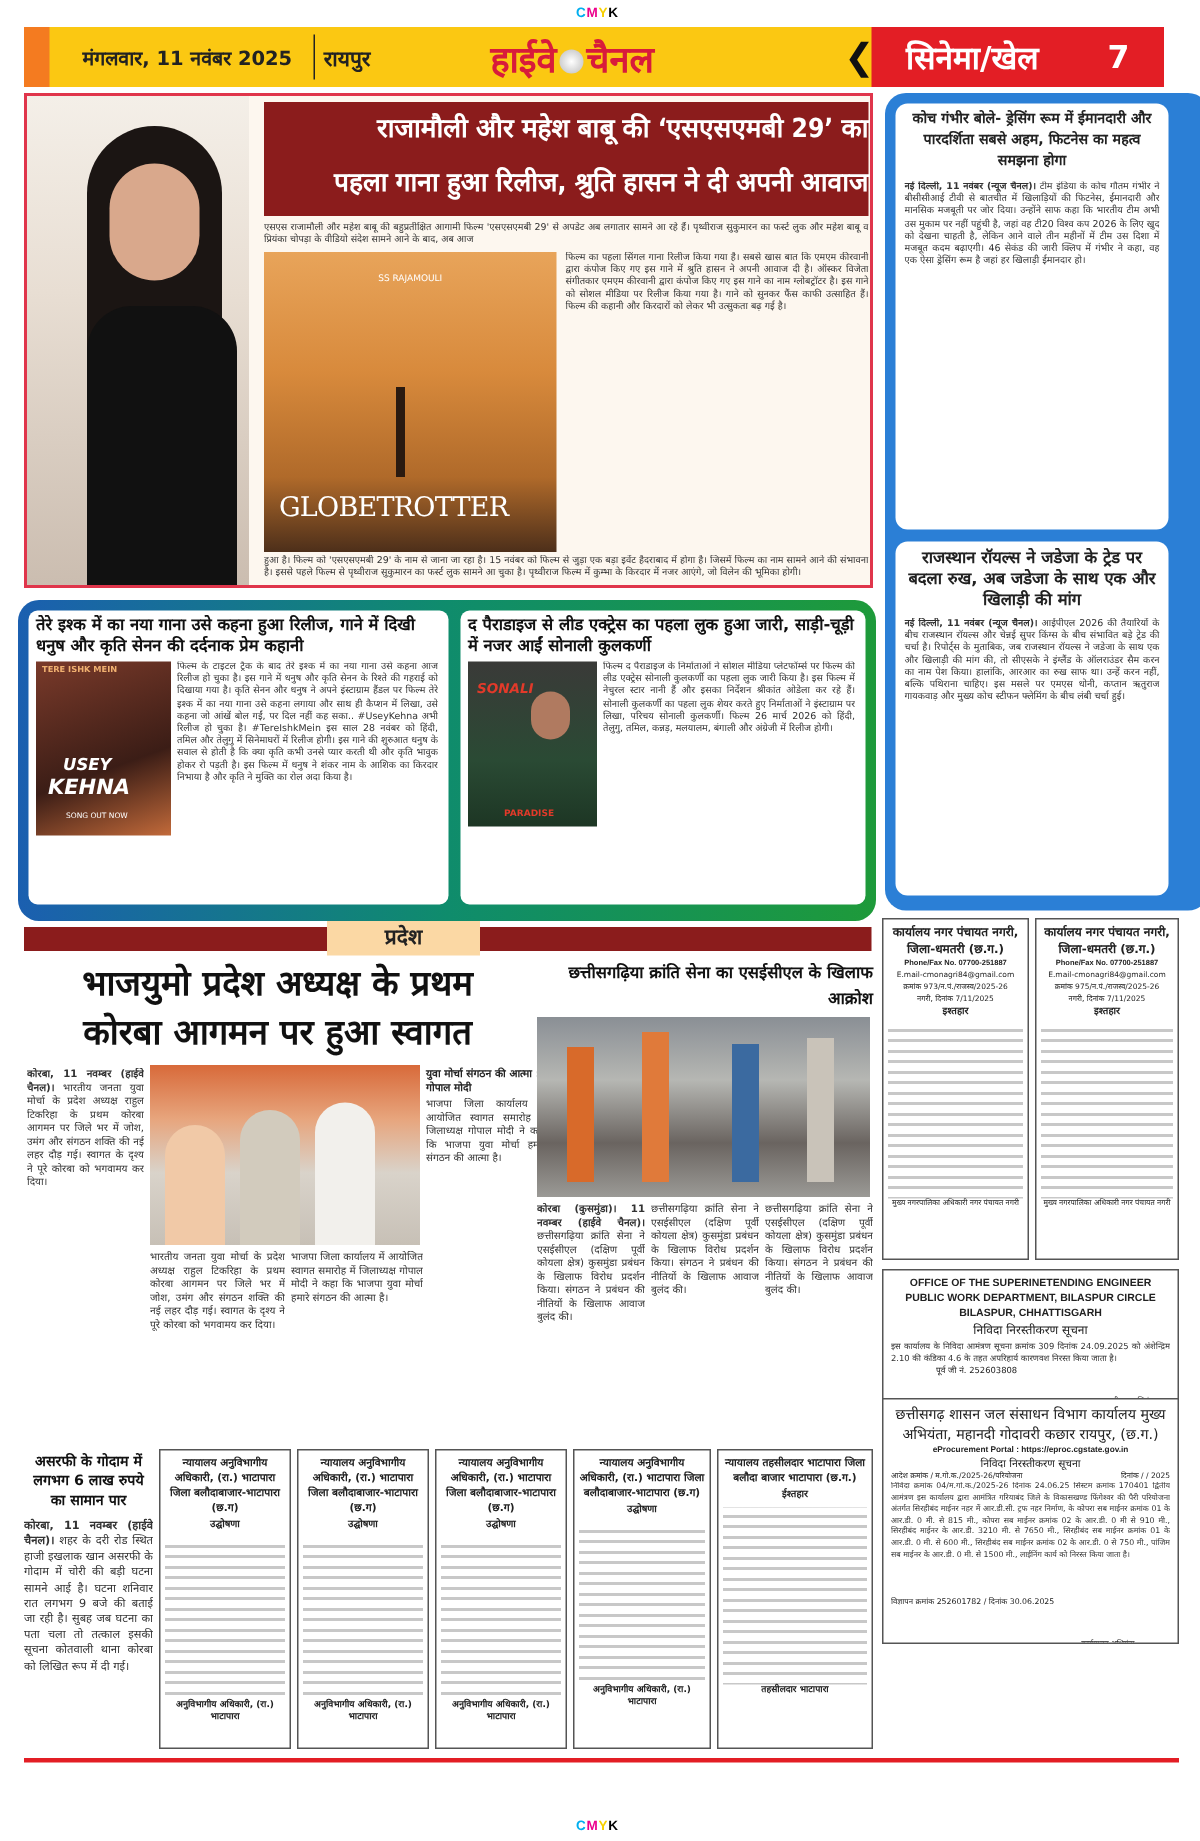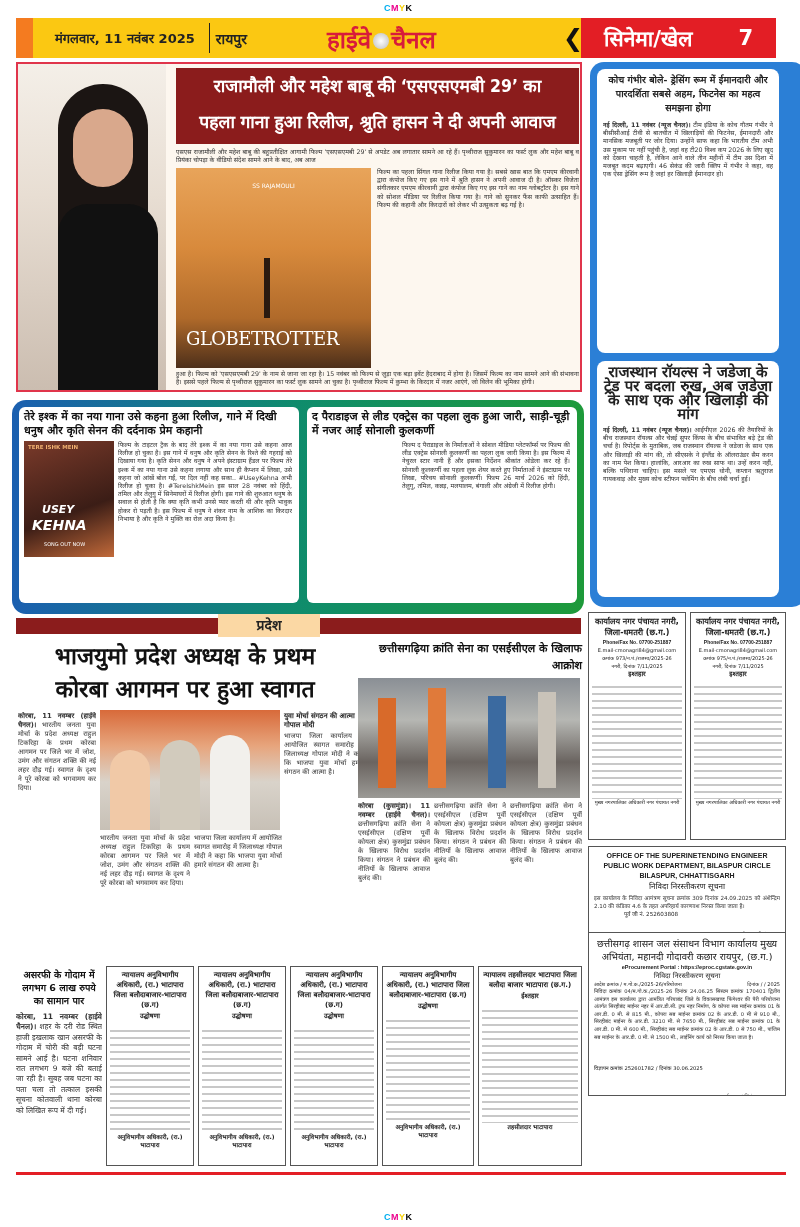--- a/index.html
+++ b/index.html
@@ -11,21 +11,21 @@
 .mast .orange{width:17px;height:100%;background:#f47b20}
 .mast .date{font-size:13px;font-weight:bold;margin-left:22px;color:#222}
 .mast .sep{width:1px;height:30px;background:#222;margin:0 6px 0 14px}
 .mast .city{font-size:14px;font-weight:bold}
 .mast .brand{font-size:24px;font-weight:bold;color:#d81b3b;margin-left:80px;font-family:"DejaVu Serif",serif}
 .mast .logo{display:inline-block;width:16px;height:16px;border-radius:50%;background:radial-gradient(#fff,#bbb);vertical-align:middle;margin:0 2px}
 .mast .sect{position:absolute;right:0;top:0;height:40px;width:195px;background:#e31e25;color:#fff;display:flex;align-items:center;justify-content:space-around;font-size:21px;font-weight:bold}
 .mast .chev{position:absolute;right:193px;top:6px;font-size:24px;font-weight:bold;color:#111}
 .txt{font-size:6.3px;line-height:8.2px;color:#333;text-align:justify;overflow:hidden}
 .filler{background:repeating-linear-gradient(#fff 0,#fff 5px,#c8c8c8 5px,#c8c8c8 7px)}
-.hl-red{background:#8b1c1c;color:#fff;font-weight:bold;text-align:center}
+.hl-red{background:#8b1c1c;color:#fff;font-weight:bold;text-align:right}
 .box{border:1px solid #555;background:#fff;overflow:hidden}
 .notice-h{text-align:center;font-size:9px;font-weight:bold;line-height:12px;color:#222}
 .img{overflow:hidden}
 </style>
 </head>
 <body>
 
 <div class="abs cmyk" style="left:384px;top:3px"><span class="c">C</span><span class="m">M</span><span class="y">Y</span><span class="k">K</span></div>
 
 <div class="abs mast">
@@ -62,38 +62,43 @@
   <div class="abs txt" style="left:359px;top:104px;width:202px;height:200px">फिल्म का पहला सिंगल गाना रिलीज किया गया है। सबसे खास बात कि एमएम कीरवानी द्वारा कंपोज किए गए इस गाने में श्रुति हासन ने अपनी आवाज दी है। ऑस्कर विजेता संगीतकार एमएम कीरवानी द्वारा कंपोज किए गए इस गाने का नाम ग्लोबट्रॉटर है। इस गाने को सोशल मीडिया पर रिलीज किया गया है। गाने को सुनकर फैंस काफी उत्साहित हैं। फिल्म की कहानी और किरदारों को लेकर भी उत्सुकता बढ़ गई है।</div>
   <div class="abs txt" style="left:158px;top:306px;width:403px;height:20px">हुआ है। फिल्म को 'एसएसएमबी 29' के नाम से जाना जा रहा है। 15 नवंबर को फिल्म से जुड़ा एक बड़ा इवेंट हैदराबाद में होगा है। जिसमें फिल्म का नाम सामने आने की संभावना है। इससे पहले फिल्म से पृथ्वीराज सुकुमारन का फर्स्ट लुक सामने आ चुका है। पृथ्वीराज फिल्म में कुम्भा के किरदार में नजर आएंगे, जो विलेन की भूमिका होगी।</div>
 </div>
 
 <div class="abs" style="left:590px;top:62px;width:216px;height:545px;background:#2b7fd6;border-radius:14px">
   <div class="abs" style="left:7px;top:7px;width:182px;height:284px;background:#fff;border-radius:8px;padding:4px 6px">
     <div style="font-size:9.5px;font-weight:bold;text-align:center;line-height:14px;color:#222">कोच गंभीर बोले- ड्रेसिंग रूम में ईमानदारी और पारदर्शिता सबसे अहम, फिटनेस का महत्व समझना होगा</div>
     <div class="txt" style="margin-top:6px;height:232px"><b>नई दिल्ली, 11 नवंबर (न्यूज चैनल)।</b> <span>टीम इंडिया के कोच गौतम गंभीर ने बीसीसीआई टीवी से बातचीत में खिलाड़ियों की फिटनेस, ईमानदारी और मानसिक मजबूती पर जोर दिया। उन्होंने साफ कहा कि भारतीय टीम अभी उस मुकाम पर नहीं पहुंची है, जहां वह टी20 विश्व कप 2026 के लिए खुद को देखना चाहती है, लेकिन आने वाले तीन महीनों में टीम उस दिशा में मजबूत कदम बढ़ाएगी। 46 सेकंड की जारी क्लिप में गंभीर ने कहा, वह एक ऐसा ड्रेसिंग रूम है जहां हर खिलाड़ी ईमानदार हो।</span></div>
   </div>
   <div class="abs" style="left:7px;top:299px;width:182px;height:236px;background:#fff;border-radius:8px;padding:4px 6px">
-    <div style="font-size:15px;font-weight:bold;text-align:center;line-height:14px;color:#222">राजस्थान रॉयल्स ने जडेजा के ट्रेड पर बदला रुख, अब जडेजा के साथ एक और खिलाड़ी की मांग</div>
+    <div style="font-size:11px;font-weight:bold;text-align:center;line-height:14px;color:#222">राजस्थान रॉयल्स ने जडेजा के ट्रेड पर बदला रुख, अब जडेजा के साथ एक और खिलाड़ी की मांग</div>
     <div class="txt" style="margin-top:5px;height:180px"><b>नई दिल्ली, 11 नवंबर (न्यूज चैनल)।</b> <span>आईपीएल 2026 की तैयारियों के बीच राजस्थान रॉयल्स और चेन्नई सुपर किंग्स के बीच संभावित बड़े ट्रेड की चर्चा है। रिपोर्ट्स के मुताबिक, जब राजस्थान रॉयल्स ने जडेजा के साथ एक और खिलाड़ी की मांग की, तो सीएसके ने इंग्लैंड के ऑलराउंडर सैम करन का नाम पेश किया। हालांकि, आरआर का रुख साफ था। उन्हें करन नहीं, बल्कि पथिराना चाहिए। इस मसले पर एमएस धोनी, कप्तान ऋतुराज गायकवाड़ और मुख्य कोच स्टीफन फ्लेमिंग के बीच लंबी चर्चा हुई।</span></div>
   </div>
 </div>
 
 <div class="abs" style="left:12px;top:400px;width:572px;height:214px;background:linear-gradient(90deg,#1b5fb0,#0f8c6c,#1e9a3a);border-radius:14px">
   <div class="abs" style="left:7px;top:7px;width:280px;height:196px;background:#fff;border-radius:6px;padding:3px 5px">
     <div style="font-size:11px;font-weight:bold;line-height:14px;color:#111">तेरे इश्क में का नया गाना उसे कहना हुआ रिलीज, गाने में दिखी धनुष और कृति सेनन की दर्दनाक प्रेम कहानी</div>
     <div class="abs img" style="left:5px;top:34px;width:90px;height:116px;background:linear-gradient(160deg,#7a3a2a,#3b1d16 60%,#c26a3a)">
       <div class="abs" style="left:4px;top:3px;font-size:5.5px;color:#f0b070;font-weight:bold">TERE ISHK MEIN</div>
       <div class="abs" style="left:18px;top:62px;font-size:11px;color:#fff;font-weight:bold;font-style:italic">USEY</div>
       <div class="abs" style="left:8px;top:76px;font-size:14px;color:#fff;font-weight:bold;font-style:italic">KEHNA</div>
       <div class="abs" style="left:20px;top:100px;font-size:5px;color:#fff">SONG OUT NOW</div>
     </div>
     <div class="abs txt" style="left:99px;top:34px;width:174px;height:156px">फिल्म के टाइटल ट्रैक के बाद तेरे इश्क में का नया गाना उसे कहना आज रिलीज हो चुका है। इस गाने में धनुष और कृति सेनन के रिश्ते की गहराई को दिखाया गया है। कृति सेनन और धनुष ने अपने इंस्टाग्राम हैंडल पर फिल्म तेरे इश्क में का नया गाना उसे कहना लगाया और साथ ही कैप्शन में लिखा, उसे कहना जो आंखें बोल गईं, पर दिल नहीं कह सका.. #UseyKehna अभी रिलीज हो चुका है। #TereIshkMein इस साल 28 नवंबर को हिंदी, तमिल और तेलुगु में सिनेमाघरों में रिलीज होगी। इस गाने की शुरुआत धनुष के सवाल से होती है कि क्या कृति कभी उनसे प्यार करती थी और कृति भावुक होकर रो पड़ती है। इस फिल्म में धनुष ने शंकर नाम के आशिक का किरदार निभाया है और कृति ने मुक्ति का रोल अदा किया है।</div>
   </div>
   <div class="abs" style="left:295px;top:7px;width:270px;height:196px;background:#fff;border-radius:6px;padding:3px 5px">
     <div style="font-size:11px;font-weight:bold;line-height:14px;color:#111">द पैराडाइज से लीड एक्ट्रेस का पहला लुक हुआ जारी, साड़ी-चूड़ी में नजर आईं सोनाली कुलकर्णी</div>
+    <div class="abs img" style="left:5px;top:34px;width:86px;height:110px;background:linear-gradient(180deg,#3a3a38,#2a4a34 60%,#1d3624)">
+      <div class="abs" style="left:6px;top:14px;font-size:9px;color:#e23a2a;font-weight:bold;font-style:italic">SONALI</div>
+      <div class="abs" style="left:42px;top:20px;width:26px;height:32px;border-radius:13px;background:#b07a60"></div>
+      <div class="abs" style="left:24px;top:98px;font-size:6px;color:#e23a2a;font-weight:bold">PARADISE</div>
+    </div>
     <div class="abs txt" style="left:95px;top:34px;width:168px;height:156px">फिल्म द पैराडाइज के निर्माताओं ने सोशल मीडिया प्लेटफॉर्म्स पर फिल्म की लीड एक्ट्रेस सोनाली कुलकर्णी का पहला लुक जारी किया है। इस फिल्म में नेचुरल स्टार नानी हैं और इसका निर्देशन श्रीकांत ओडेला कर रहे हैं। सोनाली कुलकर्णी का पहला लुक शेयर करते हुए निर्माताओं ने इंस्टाग्राम पर लिखा, परिचय सोनाली कुलकर्णी। फिल्म 26 मार्च 2026 को हिंदी, तेलुगु, तमिल, कन्नड़, मलयालम, बंगाली और अंग्रेजी में रिलीज होगी।</div>
   </div>
 </div>
 
 <div class="abs" style="left:16px;top:618px;width:565px;height:16px;background:#8b1c1c"></div>
 <div class="abs" style="left:218px;top:614px;width:102px;height:23px;background:#fbd8a4;text-align:center;font-size:14px;font-weight:bold;color:#222;line-height:22px">प्रदेश</div>
 
 <div class="abs" style="left:20px;top:640px;width:330px;font-size:23px;font-weight:bold;line-height:33px;color:#111;text-align:center">
   <div>भाजयुमो प्रदेश अध्यक्ष के प्रथम</div>
   <div>कोरबा आगमन पर हुआ स्वागत</div>

